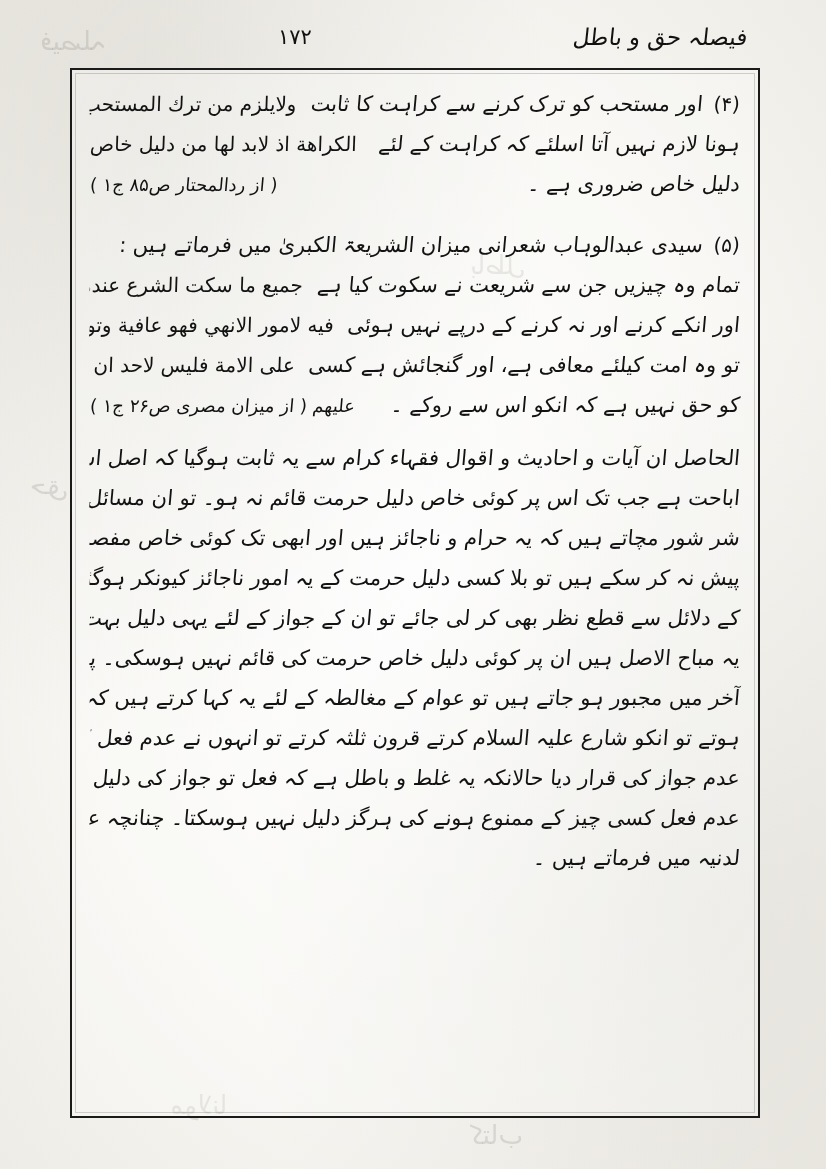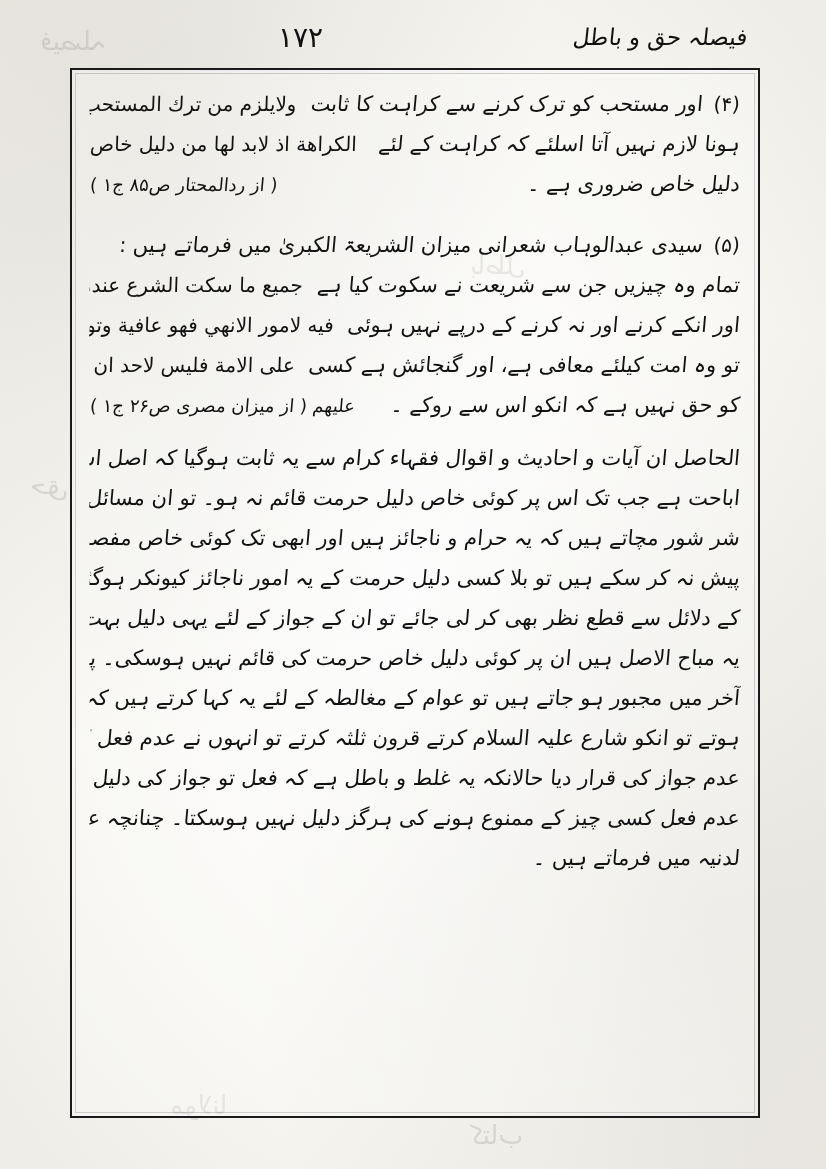--- a/index.html
+++ b/index.html
@@ -56,21 +56,21 @@
   }
   .book-title {
     font-size: 23px;
     color: #111;
     font-family: "DejaVu Sans", sans-serif;
     transform: skewX(-6deg);
     letter-spacing: 1px;
     white-space: nowrap;
   }
   .page-number {
-    font-size: 28px;
+    font-size: 21px;
     color: #111;
     letter-spacing: 2px;
     margin-left: 200px;
   }
 
   
   .text-frame {
     position: absolute;
     top: 68px;
     left: 70px;

